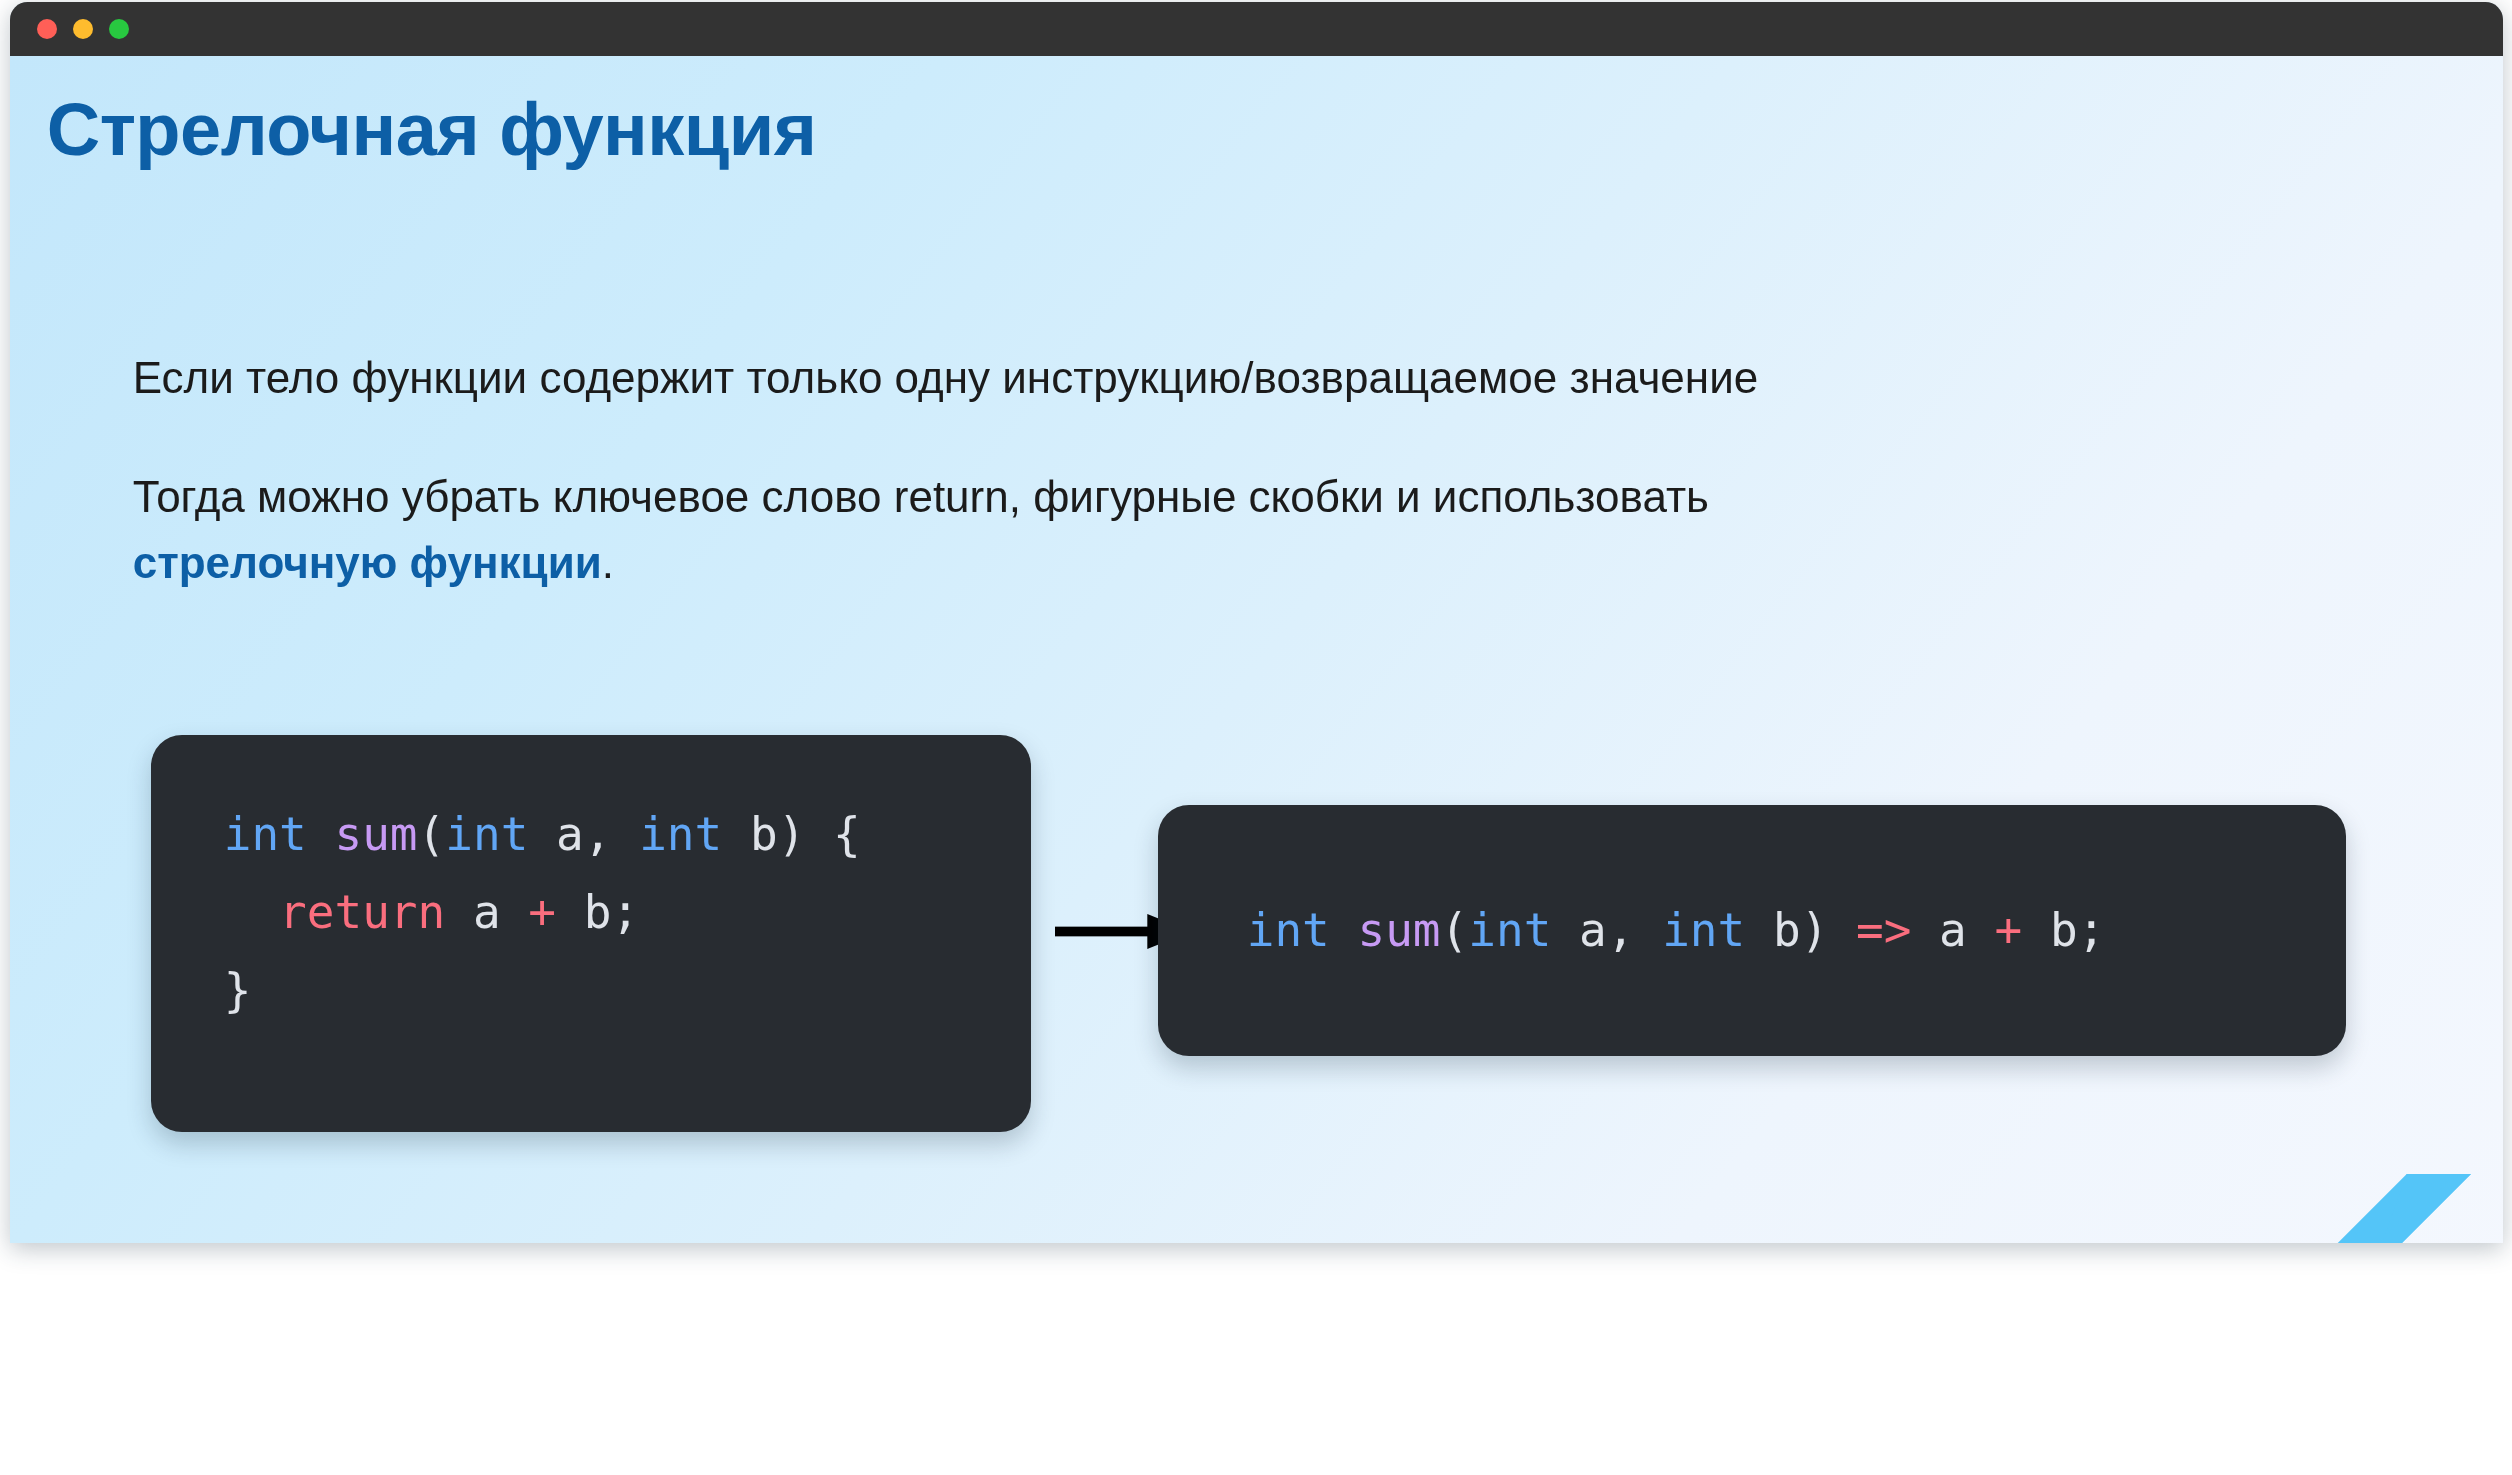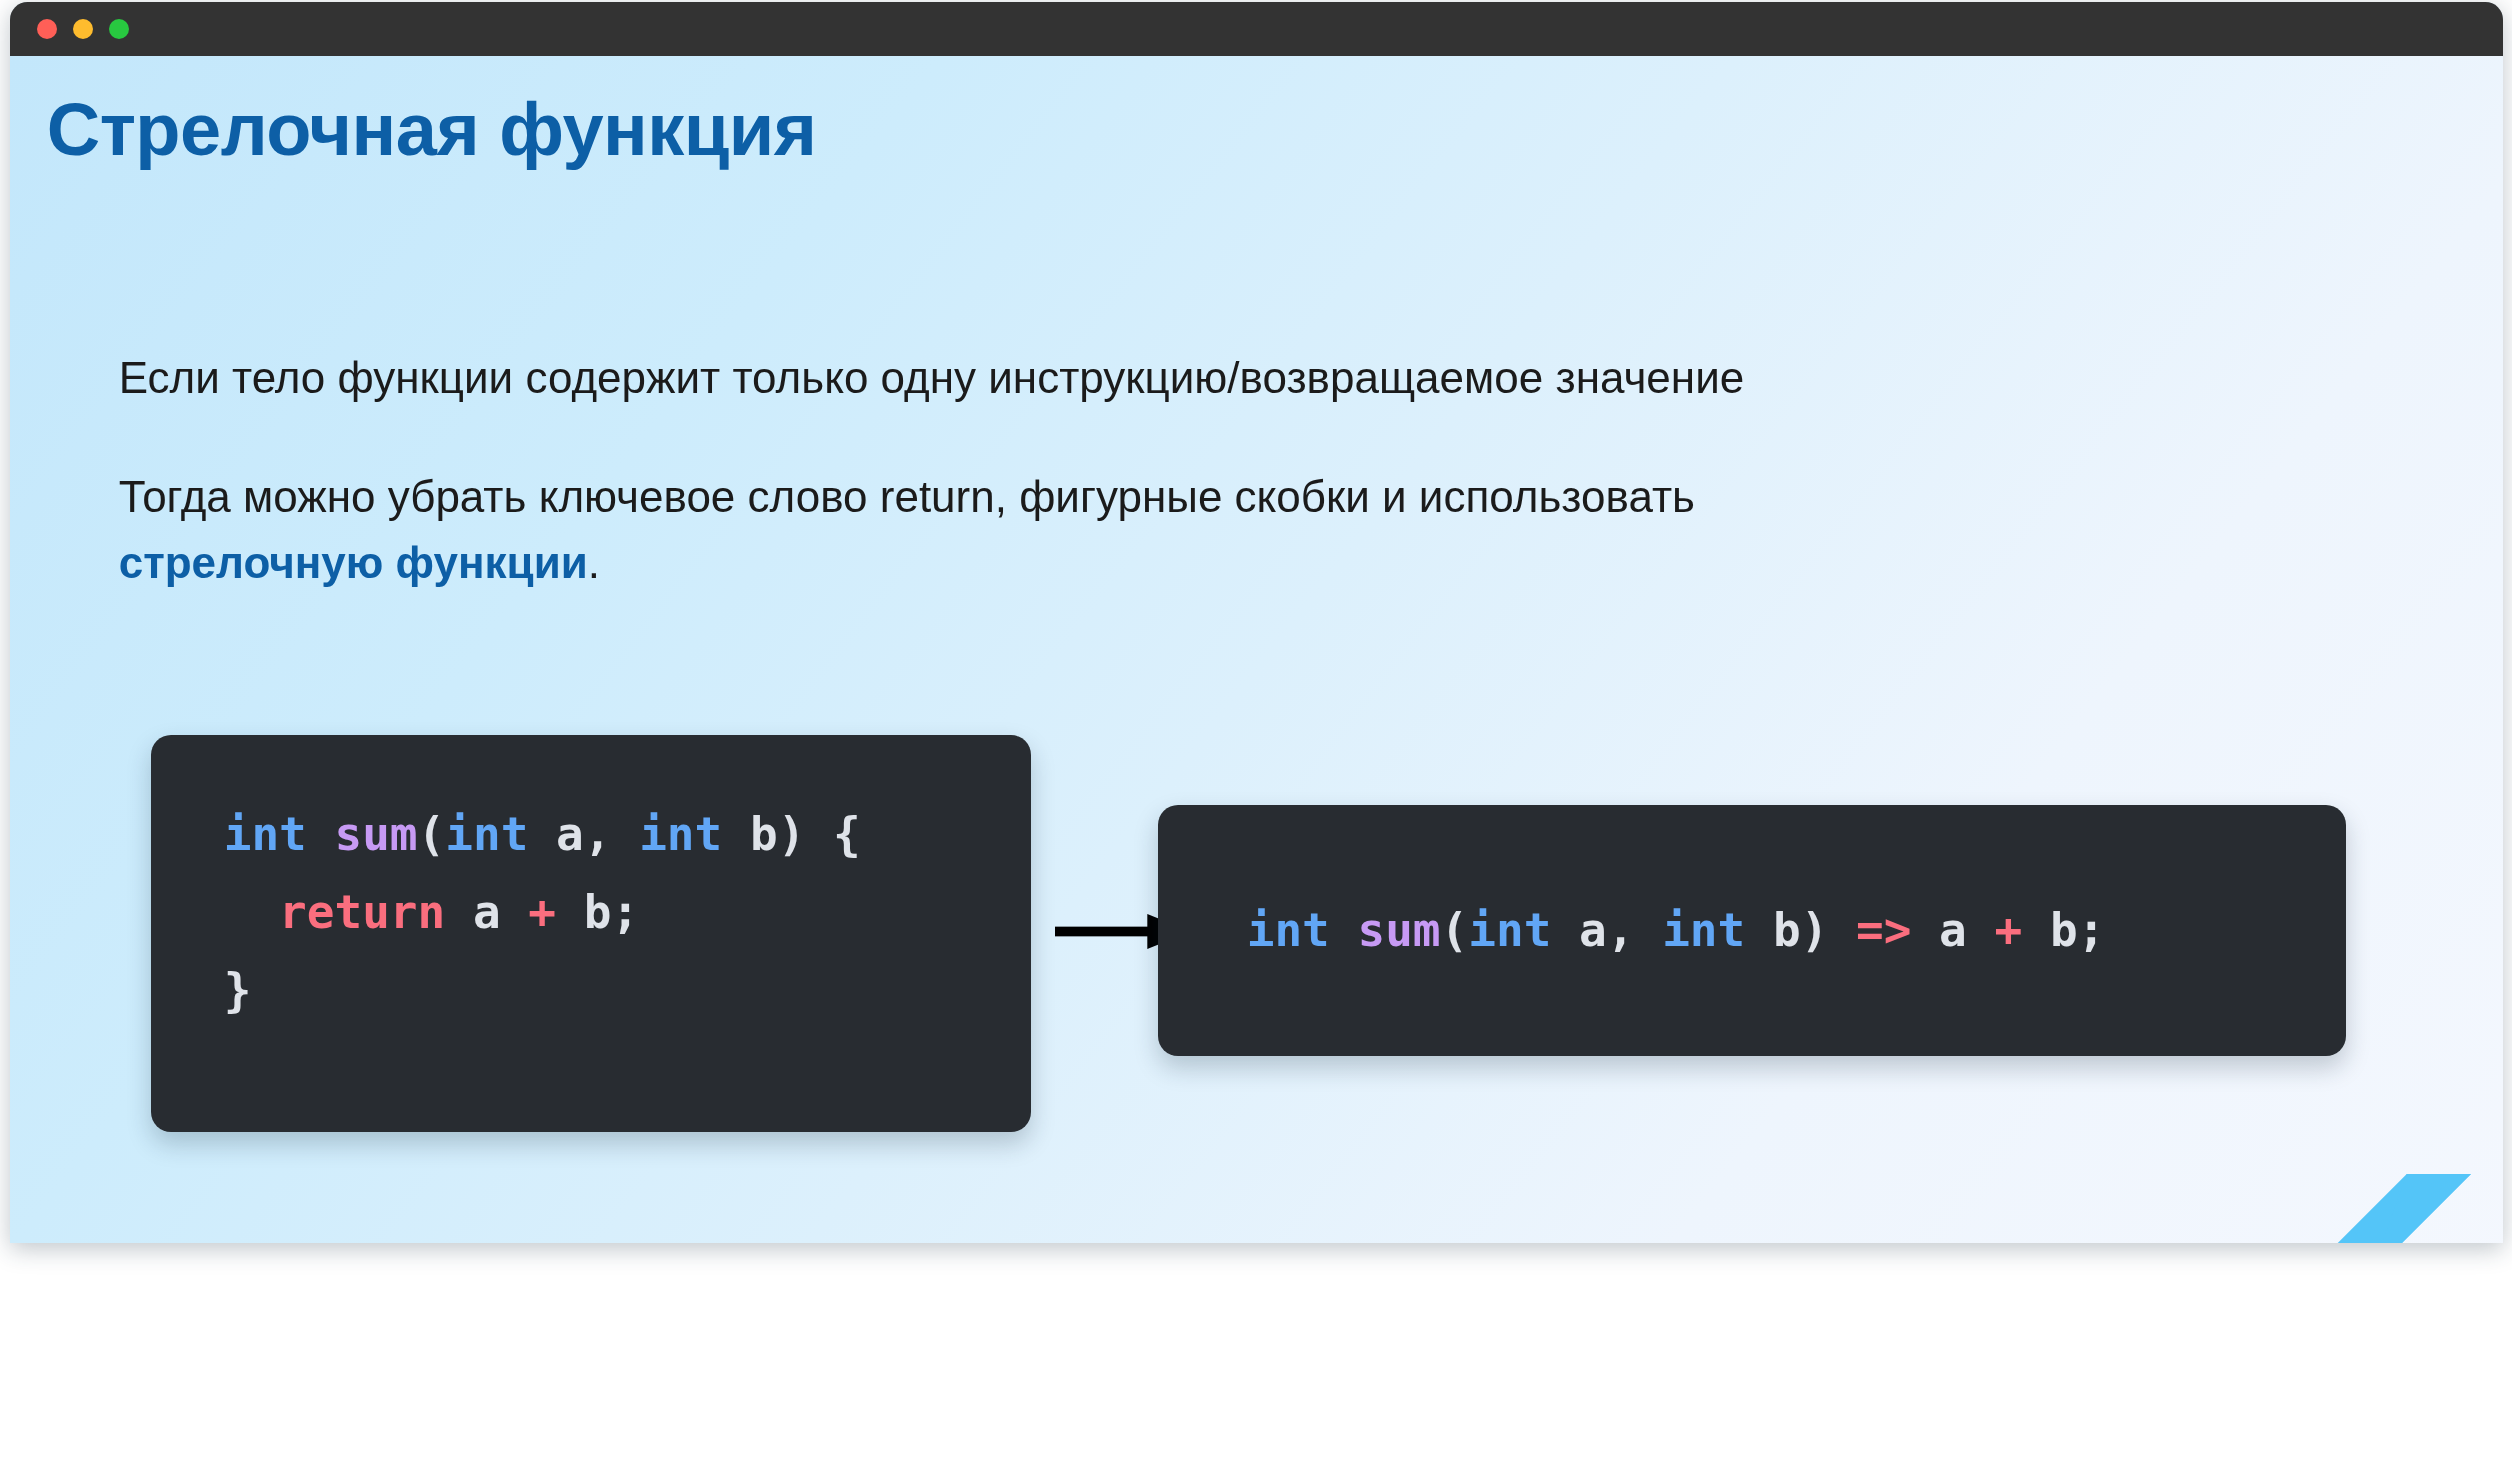--- a/index.html
+++ b/index.html
@@ -66,45 +66,44 @@
     top: 31px;
     font-size: 74px;
     font-weight: 700;
     color: #0d5fa6;
     letter-spacing: -0.5px;
     white-space: nowrap;
   }
 
   .para {
     position: absolute;
-    left: 109px;
+    left: 123px;
     font-size: 44px;
     font-weight: 400;
     color: #1b1b1b;
     white-space: nowrap;
     line-height: 1.05;
   }
   .para-1 { top: 299px; }
   .para-2 { top: 418px; }
   .para-3 { top: 484px; }
 
   .accent-bold {
     font-weight: 700;
     color: #0d5fa6;
   }
   .period { color: #1b1b1b; font-weight: 400; }
 
   
   .code-card {
     position: absolute;
     background: #282c31;
-    border-radius: 20px;
+    border-radius: 31px;
     box-shadow: 0 11.7px 25px rgba(20,40,60,0.22);
     box-sizing: border-box;
-    font-weight: bold;
   }
   .code-left {
     left: 141px;
     top: 679px;
     width: 880px;
     height: 397px;
     padding: 60px 0 0 73px;
   }
   .code-right {
     left: 1148px;

